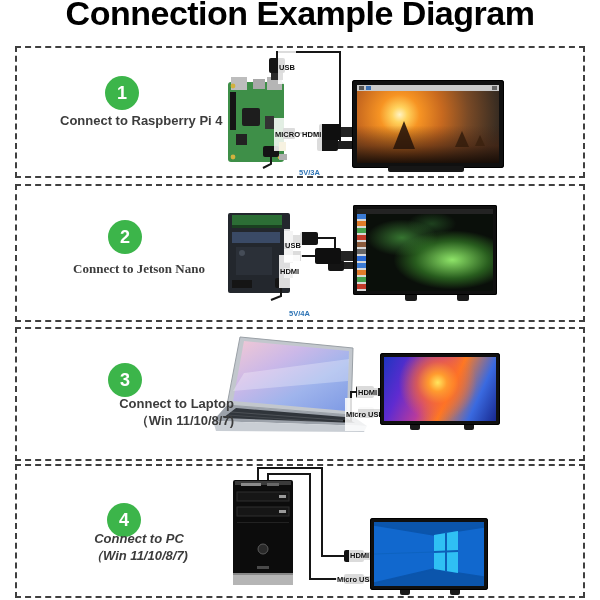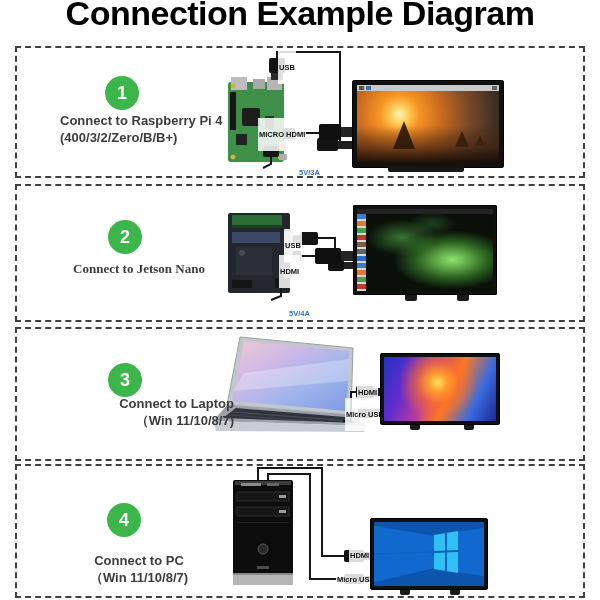--- a/index.html
+++ b/index.html
@@ -100,25 +100,24 @@
     </g>
     <g>
       <polyline points="254,108 254,116 246,120" fill="none" stroke="#161616" stroke-width="2"></polyline>
       <rect x="246" y="98" width="16" height="11" rx="2" fill="#141414"></rect>
     </g>
   </svg>
 
   <div class="badge" style="left:88px;top:28px;">1</div>
   <div class="lbl" style="left:43px;top:64px;width:215px;">
     <div>Connect to Raspberry Pi 4</div>
-    <div>(400/3/2/Zero/B/B+)</div>
   </div>
 
   <div class="cable" style="left:261px;top:3px;">USB</div>
-  <div class="cable" style="left:241px;top:70px;">MICRO HDMI</div>
+  <div class="cable" style="left:257px;top:70px;">MICRO HDMI</div>
   <div class="cable power" style="left:281px;top:108px;">5V/3A</div>
 
   <div class="monitor" style="left:335px;top:32px;width:152px;height:88px;">
     <div class="screen scr-sunset">
       <div class="taskbar">
         <div class="tb-dot" style="left:2px;"></div>
         <div class="tb-dot" style="left:9px;background:#3b6fb0;"></div>
         <div class="tb-dot" style="right:2px;background:#666;"></div>
       </div>
       <div class="pagoda pg1"></div>
@@ -259,21 +258,21 @@
       <rect x="327" y="84" width="20" height="12" rx="2" fill="#121212"></rect>
       <rect x="347" y="86" width="6" height="8" fill="#242424"></rect>
     </g>
     <g>
       <rect x="327" y="108" width="20" height="10" rx="2" fill="#121212"></rect>
       <rect x="347" y="110" width="6" height="6" fill="#242424"></rect>
     </g>
   </svg>
 
   <div class="badge" style="left:90px;top:37px;">4</div>
-  <div class="lbl center" style="left:27px;top:86px;width:190px;">
+  <div class="lbl center" style="left:27px;top:64px;width:190px;font-style:italic;">
     <div>Connect to PC</div>
     <div>（Win 11/10/8/7)</div>
   </div>
 
   <div class="cable" style="left:332px;top:73px;">HDMI</div>
   <div class="cable" style="left:319px;top:97px;">Micro USB</div>
 
   <div class="monitor" style="left:353px;top:52px;width:118px;height:72px;">
     <div class="screen" style="left:4px;top:4px;right:4px;bottom:4px;">
       <svg width="110" height="64" viewBox="0 0 110 64" preserveAspectRatio="none">

